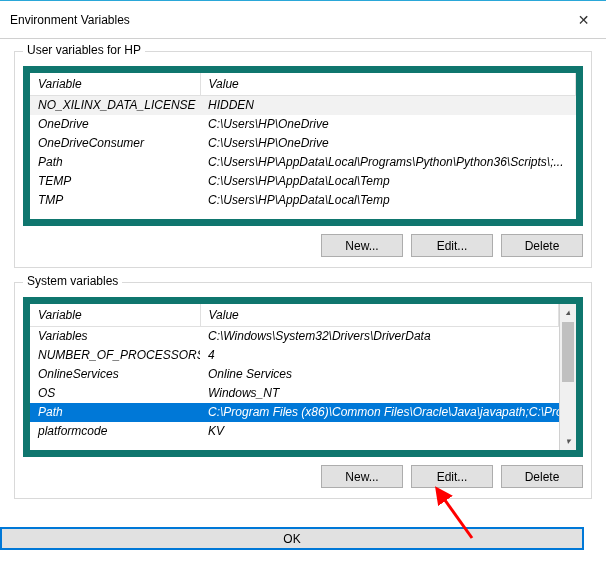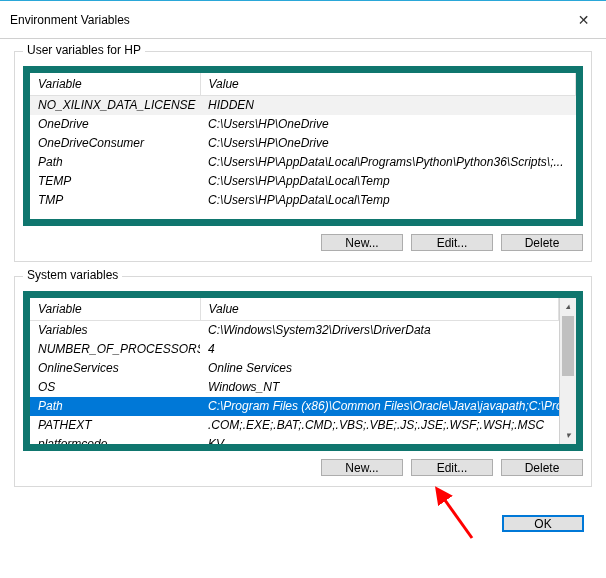--- a/index.html
+++ b/index.html
@@ -108,34 +108,35 @@
   tr.row.highlight-gray td { background: #f2f2f2; margin-top: 15px; }
   tr.row.selected td { background: #0078d7; color: #fff; }
   .btn-row {
     display: flex;
     justify-content: flex-end;
     gap: 8px;
     margin-top: 8px;
   }
   .btn {
     min-width: 82px;
-    height: 17px;
+    height: 23px;
     border: 1px solid #adadad;
     background: #e1e1e1;
     font-size: 12px;
     padding: 0 10px;
     cursor: pointer;
     font-family: inherit;
   }
   .btn.primary { border: 2px solid #0078d7; background: #e1e1e1; }
   .footer {
     display: flex;
     justify-content: flex-end;
     gap: 8px;
     padding: 4px 22px 10px 0;
+    flex-direction: column;
   }
   .arrow-annot {
     position: absolute;
     pointer-events: none;
   }
   .arrow-annot svg { overflow: visible; }
 </style>
 </head>
 <body>
 
@@ -222,24 +223,20 @@
               <td>OnlineServices</td>
               <td>Online Services</td>
             </tr>
             <tr class="row">
               <td>OS</td>
               <td>Windows_NT</td>
             </tr>
             <tr class="row selected">
               <td>Path</td>
               <td>C:\Program Files (x86)\Common Files\Oracle\Java\javapath;C:\Pro...</td>
-            </tr>
-            <tr class="row">
-              <td>PATHEXT</td>
-              <td>.COM;.EXE;.BAT;.CMD;.VBS;.VBE;.JS;.JSE;.WSF;.WSH;.MSC</td>
             </tr>
             <tr class="row">
               <td>platformcode</td>
               <td>KV</td>
             </tr>
           </tbody>
         </table>
       </div>
       <div class="scrollbar">
         <div class="arr up">▴</div>

